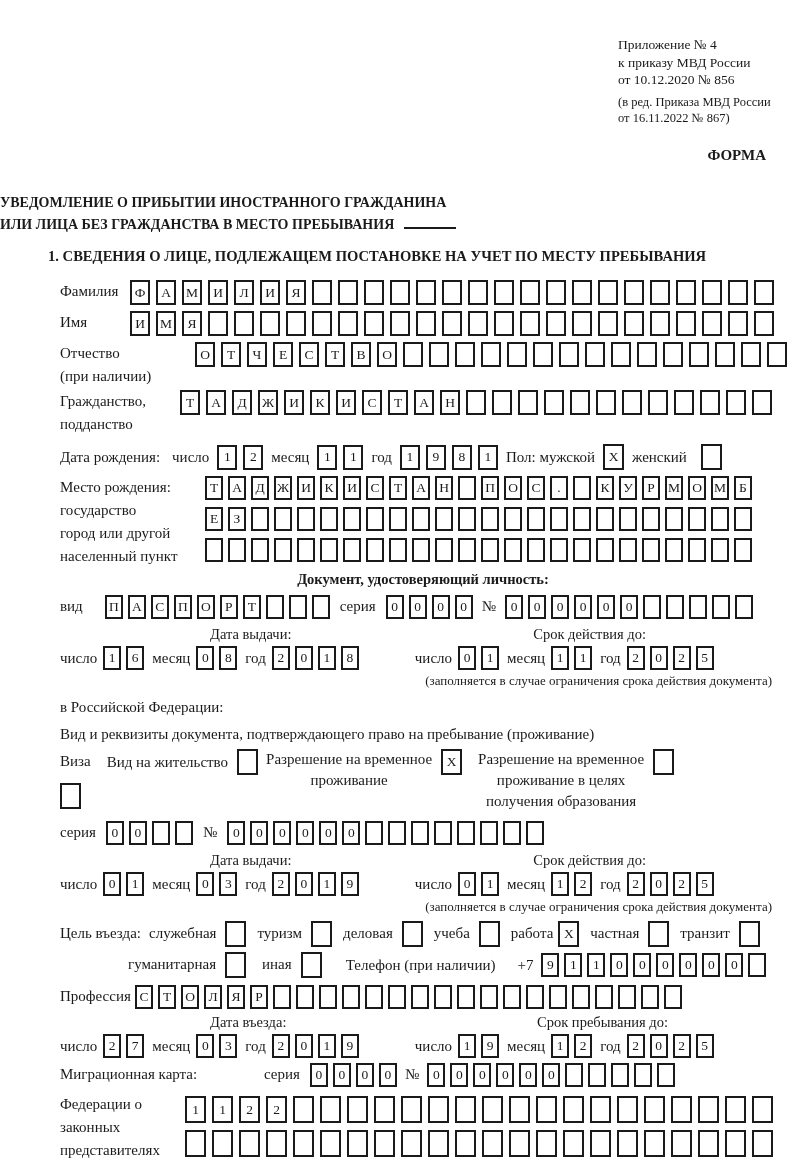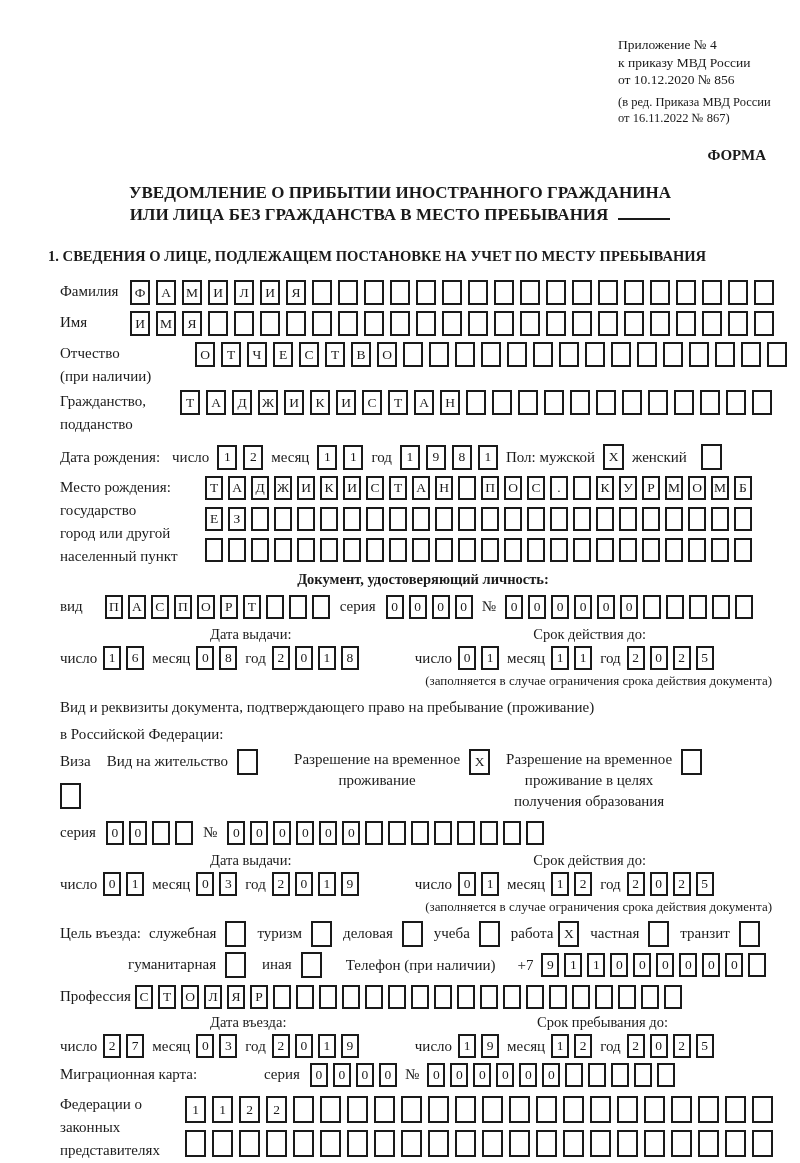--- a/index.html
+++ b/index.html
@@ -4,21 +4,21 @@
 <style>
   html,body{margin:0;padding:0;}
   body{
     width:800px;height:1163px;background:#ffffff;color:#1a1a1a;
     font-family:"Liberation Serif", "DejaVu Serif", serif;
     font-size:15px; overflow:hidden; position:relative;
   }
   .appendix{position:absolute;left:618px;top:36px;font-size:13.5px;line-height:17.5px;}
   .appendix .rev{display:block;margin-top:5px;font-size:12.5px;line-height:16.5px;}
   .form-label{position:absolute;top:147px;right:34px;font-weight:bold;font-size:15px;}
-  .title{position:absolute;top:182px;left:0;width:100%;text-align:center;font-weight:bold;font-size:17px;line-height:22px;}
+  .title{position:absolute;top:192px;left:0;width:100%;font-weight:bold;font-size:14px;line-height:22px;}
   .uline{display:inline-block;width:52px;border-bottom:2px solid #1a1a1a;margin-left:10px;vertical-align:baseline;}
   .sec-heading{position:absolute;top:248px;left:48px;width:716px;font-weight:bold;font-size:14.6px;}
 
   .form-body{position:absolute;top:280px;left:60px;width:726px;}
   .row{display:flex;align-items:flex-start;margin-bottom:6px;}
   .lbl{flex:none;font-size:15px;line-height:23px;}
   .lbl-stack div{line-height:23px;}
   .lw70{width:70px;} .lw135{width:135px;} .lw120{width:120px;} .lw145{width:145px;}
   .lw75{width:75px;} .lw125{width:125px;} .lw190{width:190px;}
 
@@ -399,31 +399,31 @@
             <span class="cell">2</span>
             <span class="cell">0</span>
             <span class="cell">2</span>
             <span class="cell">5</span>
           </span>
       </span>
     </div>
     <div class="dnote">(заполняется в случае ограничения срока действия документа)</div>
   </div>
 
+  <div class="plain-line">в Российской Федерации:</div>
   <div class="plain-line">Вид и реквизиты документа, подтверждающего право на пребывание (проживание)</div>
-  <div class="plain-line">в Российской Федерации:</div>
 
   <div class="optrow" style="margin-bottom:8px;">
     <span class="opt" style="margin-right:16px;flex-direction:column;">
       <span class="olbl">Виза</span>
       <span class="cells cbx">
           <span class="cell"></span>
         </span>
     </span>
-    <span class="opt" style="margin-right:36px;">
+    <span class="opt" style="margin-right:8px;align-items:center;">
       <span class="olbl">Вид на жительство</span>
       <span class="cells cbx">
           <span class="cell"></span>
         </span>
     </span>
     <span class="opt" style="margin-right:16px;">
       <span class="opt-ml">
         <div>Разрешение на временное</div>
         <div>проживание</div>
       </span>

